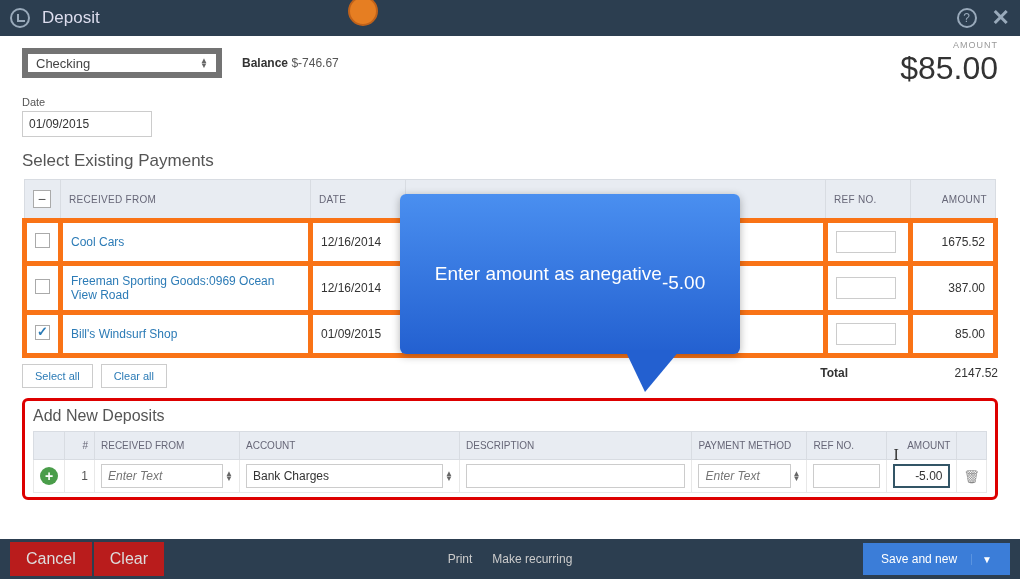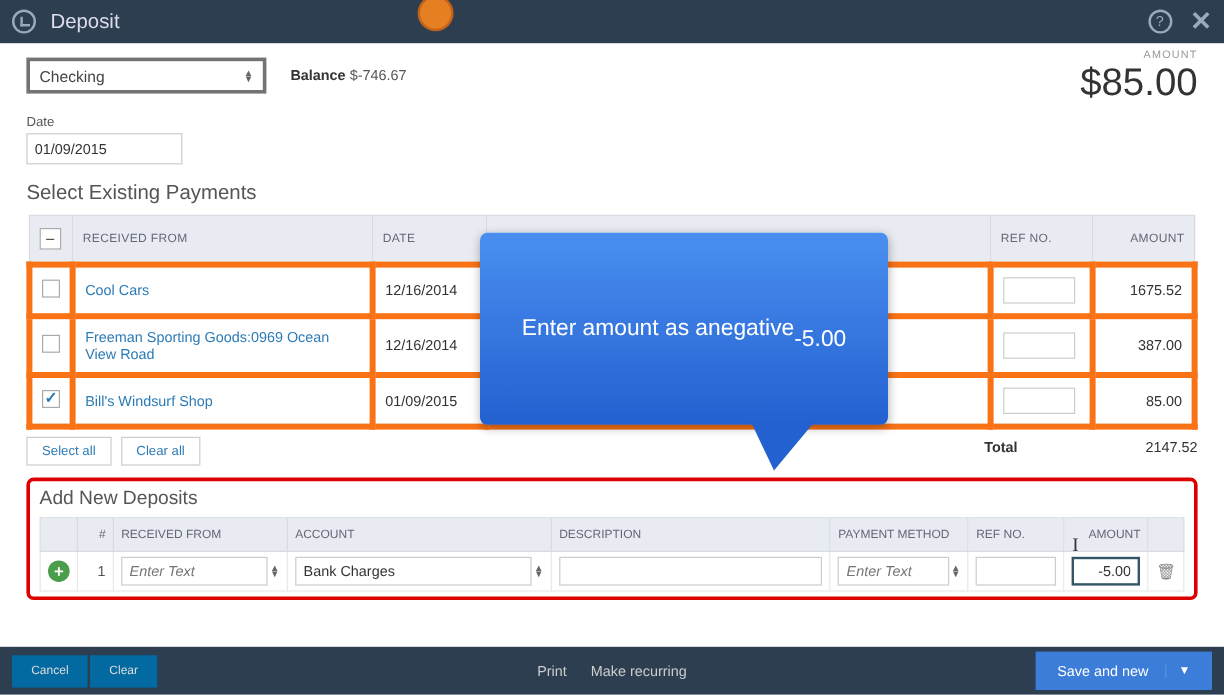--- a/index.html
+++ b/index.html
@@ -7,21 +7,21 @@
 .header{background:#2c3e50;height:36px;display:flex;align-items:center;padding:0 10px;color:#fff;position:relative}
 .history-icon{width:20px;height:20px;border:2px solid #9ab;border-radius:50%;position:relative;margin-right:12px}
 .history-icon:after{content:'';position:absolute;width:6px;height:6px;border-left:2px solid #9ab;border-bottom:2px solid #9ab;top:4px;left:5px}
 .header-title{font-size:17px;font-weight:300;color:#dde}
 .orange-badge{position:absolute;left:348px;top:-4px;width:30px;height:30px;background:#e67e22;border-radius:50%;border:2px solid #c0621a}
 .header-right{margin-left:auto;display:flex;align-items:center;gap:15px}
 .help-icon{width:20px;height:20px;border:2px solid #9ab;border-radius:50%;display:flex;align-items:center;justify-content:center;font-size:12px;color:#9ab;cursor:pointer}
 .close-x{font-size:22px;color:#9ab;cursor:pointer;font-weight:bold}
 .content{padding:12px 22px 0}
 .top-row{display:flex;align-items:center;position:relative;margin-bottom:18px}
-.account-select{width:200px;height:30px;border:3px solid #737373;padding:0 8px;font-size:13px;color:#444;background:#fff;position:relative;display:flex;align-items:center;justify-content:space-between}
+.account-select{width:200px;height:30px;border:6px solid #737373;padding:0 8px;font-size:13px;color:#444;background:#fff;position:relative;display:flex;align-items:center;justify-content:space-between}
 .dropdown-arrows{display:flex;flex-direction:column;line-height:5px;font-size:8px;color:#666}
 .balance-text{margin-left:20px;font-size:12px;color:#555}
 .balance-text b{font-weight:bold;color:#333}
 .amount-box{position:absolute;right:0;top:-8px;text-align:right}
 .amount-label{font-size:9px;color:#999;letter-spacing:1px}
 .amount-value{font-size:32px;color:#333;font-weight:300}
 .date-section{margin-bottom:14px}
 .date-label{font-size:11px;color:#555;display:block;margin-bottom:3px}
 .date-input{width:130px;height:26px;border:1px solid #ccc;padding:0 6px;font-size:12px;color:#333}
 .section-title{font-size:17px;color:#555;font-weight:300;margin-bottom:8px}
@@ -45,21 +45,21 @@
 .new-table th{background:#e8ecf2;border:1px solid #d8dce2;padding:8px 6px;font-size:10px;color:#667;text-align:left;font-weight:normal}
 .new-table th.r{text-align:right}
 .new-table td{border:1px solid #e8e8e8;padding:4px 6px;background:#fff;font-size:12px}
 .add-circle{width:18px;height:18px;background:#4a9d4a;border-radius:50%;color:#fff;display:flex;align-items:center;justify-content:center;font-size:14px;font-weight:bold;cursor:pointer}
 .field-input{width:100%;height:24px;border:1px solid #ccc;padding:0 6px;font-size:12px;color:#333}
 .field-input.placeholder{color:#aaa;font-style:italic}
 .field-wrap{display:flex;align-items:center;gap:2px}
 .trash{color:#888;cursor:pointer;font-size:13px}
 .cursor-mark{position:absolute;font-family:serif;font-size:16px;color:#333}
 .footer{position:absolute;bottom:0;left:0;right:0;height:40px;background:#2c3e50;display:flex;align-items:center;padding:0 10px}
-.footer-btn{background:#0369a1;color:#ddd;border:none;padding:8px 16px;font-size:10px;cursor:pointer;margin-right:2px}
+.footer-btn{background:#b91c1c;color:#ddd;border:none;padding:8px 16px;font-size:16px;cursor:pointer;margin-right:2px}
 .footer-center{position:absolute;left:50%;transform:translateX(-50%);display:flex;gap:20px}
 .footer-link{color:#ccc;font-size:12px;cursor:pointer}
 .save-btn{margin-left:auto;background:#3b7dd8;color:#fff;border:none;padding:9px 18px;font-size:12px;cursor:pointer;display:flex;align-items:center}
 .save-caret{margin-left:14px;border-left:1px solid #5a94e0;padding-left:10px;font-size:10px}
 .callout{position:absolute;top:194px;left:400px;width:340px;height:160px;background:linear-gradient(#4a8ff0,#2360d0);border-radius:6px;display:flex;flex-direction:row;align-items:center;justify-content:center;color:#fff;font-size:19px;text-align:center;box-shadow:0 2px 8px rgba(0,0,0,0.3)}
 .callout-tail{position:absolute;bottom:-38px;right:60px;width:0;height:0;border-left:20px solid transparent;border-right:35px solid transparent;border-top:42px solid #2360d0}
 th.chk-col,td.chk-col{width:30px;text-align:center}
 .row-num{text-align:right;color:#555;font-size:12px}
 </style>
 </head>

